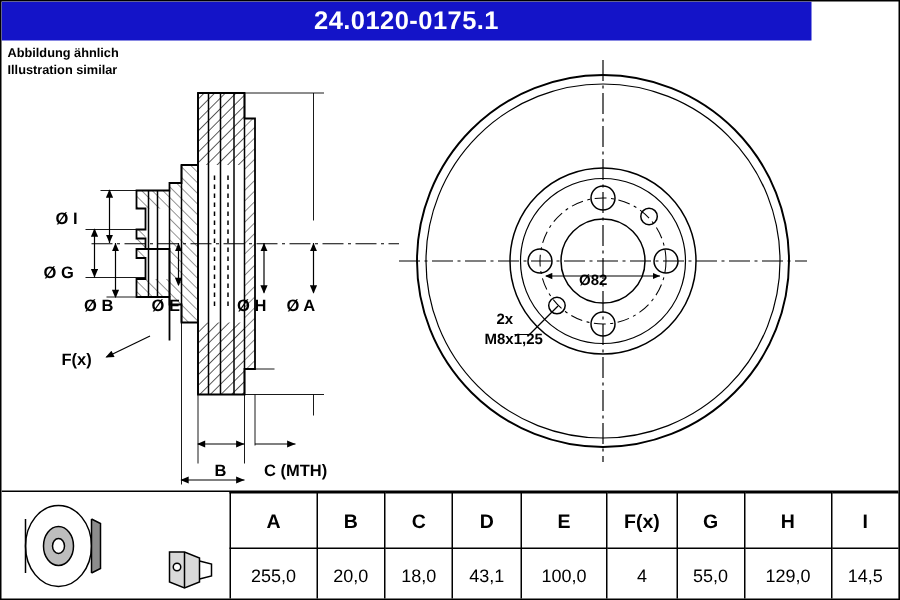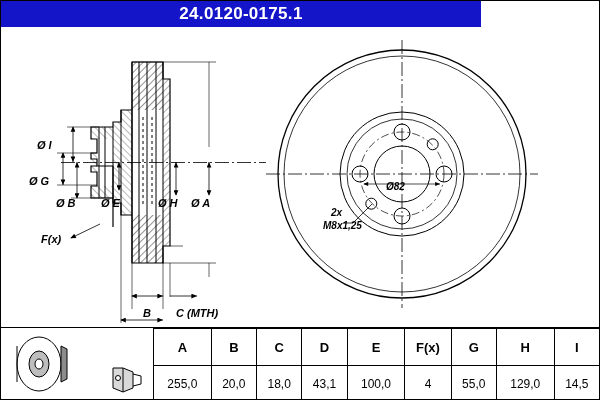--- a/index.html
+++ b/index.html
@@ -14,21 +14,21 @@
     background: #ffffff;
     font-family: "Liberation Sans", sans-serif;
     overflow: hidden;
     box-sizing: border-box;
     border: 1px solid #000;
   }
   
   #header {
     position: absolute;
     left: 0; top: 0;
-    width: 480px;
+    width: 540px;
     height: 26px;
     background: #1414c8;
     color: #ffffff;
     display: flex;
     align-items: center;
     justify-content: center;
     gap: 46px;
     font-size: 17px;
     font-weight: bold;
     letter-spacing: 0.3px;
@@ -41,21 +41,20 @@
     font-weight: bold;
     line-height: 1.25;
     color: #000;
   }
   
   #drawing {
     position: absolute;
     left: 0; top: 26px;
     width: 600px;
     height: 348px;
-    font-style: italic;
   }
   
   #table-wrap {
     position: absolute;
     left: 0; top: 326px;
     width: 600px;
     height: 74px;
     border-top: 1px solid #000;
   }
   table.spec {
@@ -94,20 +93,24 @@
 </style>
 </head>
 <body>
 
 <div id="page">
 
   <div id="header">
     <span>24.0120-0175.1</span>
   </div>
 
+  <div id="note">
+    <div>Abbildung ähnlich</div>
+    <div>Illustration similar</div>
+  </div>
 
   <div id="drawing">
     <svg width="600" height="300" viewBox="0 0 600 300">
       <defs>
         <marker id="arrEnd" markerWidth="8" markerHeight="8" refX="7" refY="3" orient="auto">
           <path d="M0,0 L7,3 L0,6 z" fill="#000"></path>
         </marker>
         <marker id="arrStart" markerWidth="8" markerHeight="8" refX="1" refY="3" orient="auto">
           <path d="M7,0 L0,3 L7,6 z" fill="#000"></path>
         </marker>

